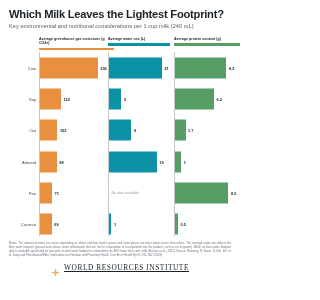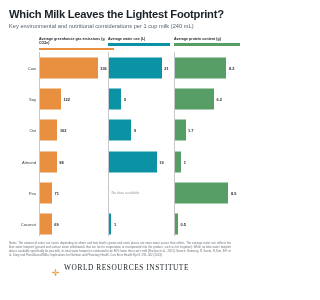--- a/index.html
+++ b/index.html
@@ -57,21 +57,21 @@
     margin-top:2px;
     font-size:2.85px;line-height:3.9px;color:#6a737b;text-align:justify;
     letter-spacing:0.01px;
   }
   .logo-row{
     display:flex;align-items:center;justify-content:center;gap:4px;margin-top:5px;
   }
   .logo-mark{width:9px;height:9px;position:relative;flex:none;}
   .logo-text{
     font-family:"Liberation Serif", serif;
-    font-size:7.4px;letter-spacing:0.55px;color:#1b2227;white-space:nowrap;
+    font-size:7.4px;letter-spacing:0.55px;color:#1b2227;white-space:nowrap;text-decoration:underline;
   }
 </style>
 </head>
 <body>
 
 <div class="page">
 
   <h1 class="title">Which Milk Leaves the Lightest Footprint?</h1>
   <div class="subtitle">Key environmental and nutritional considerations per 1 cup milk (240 mL)</div>
 

